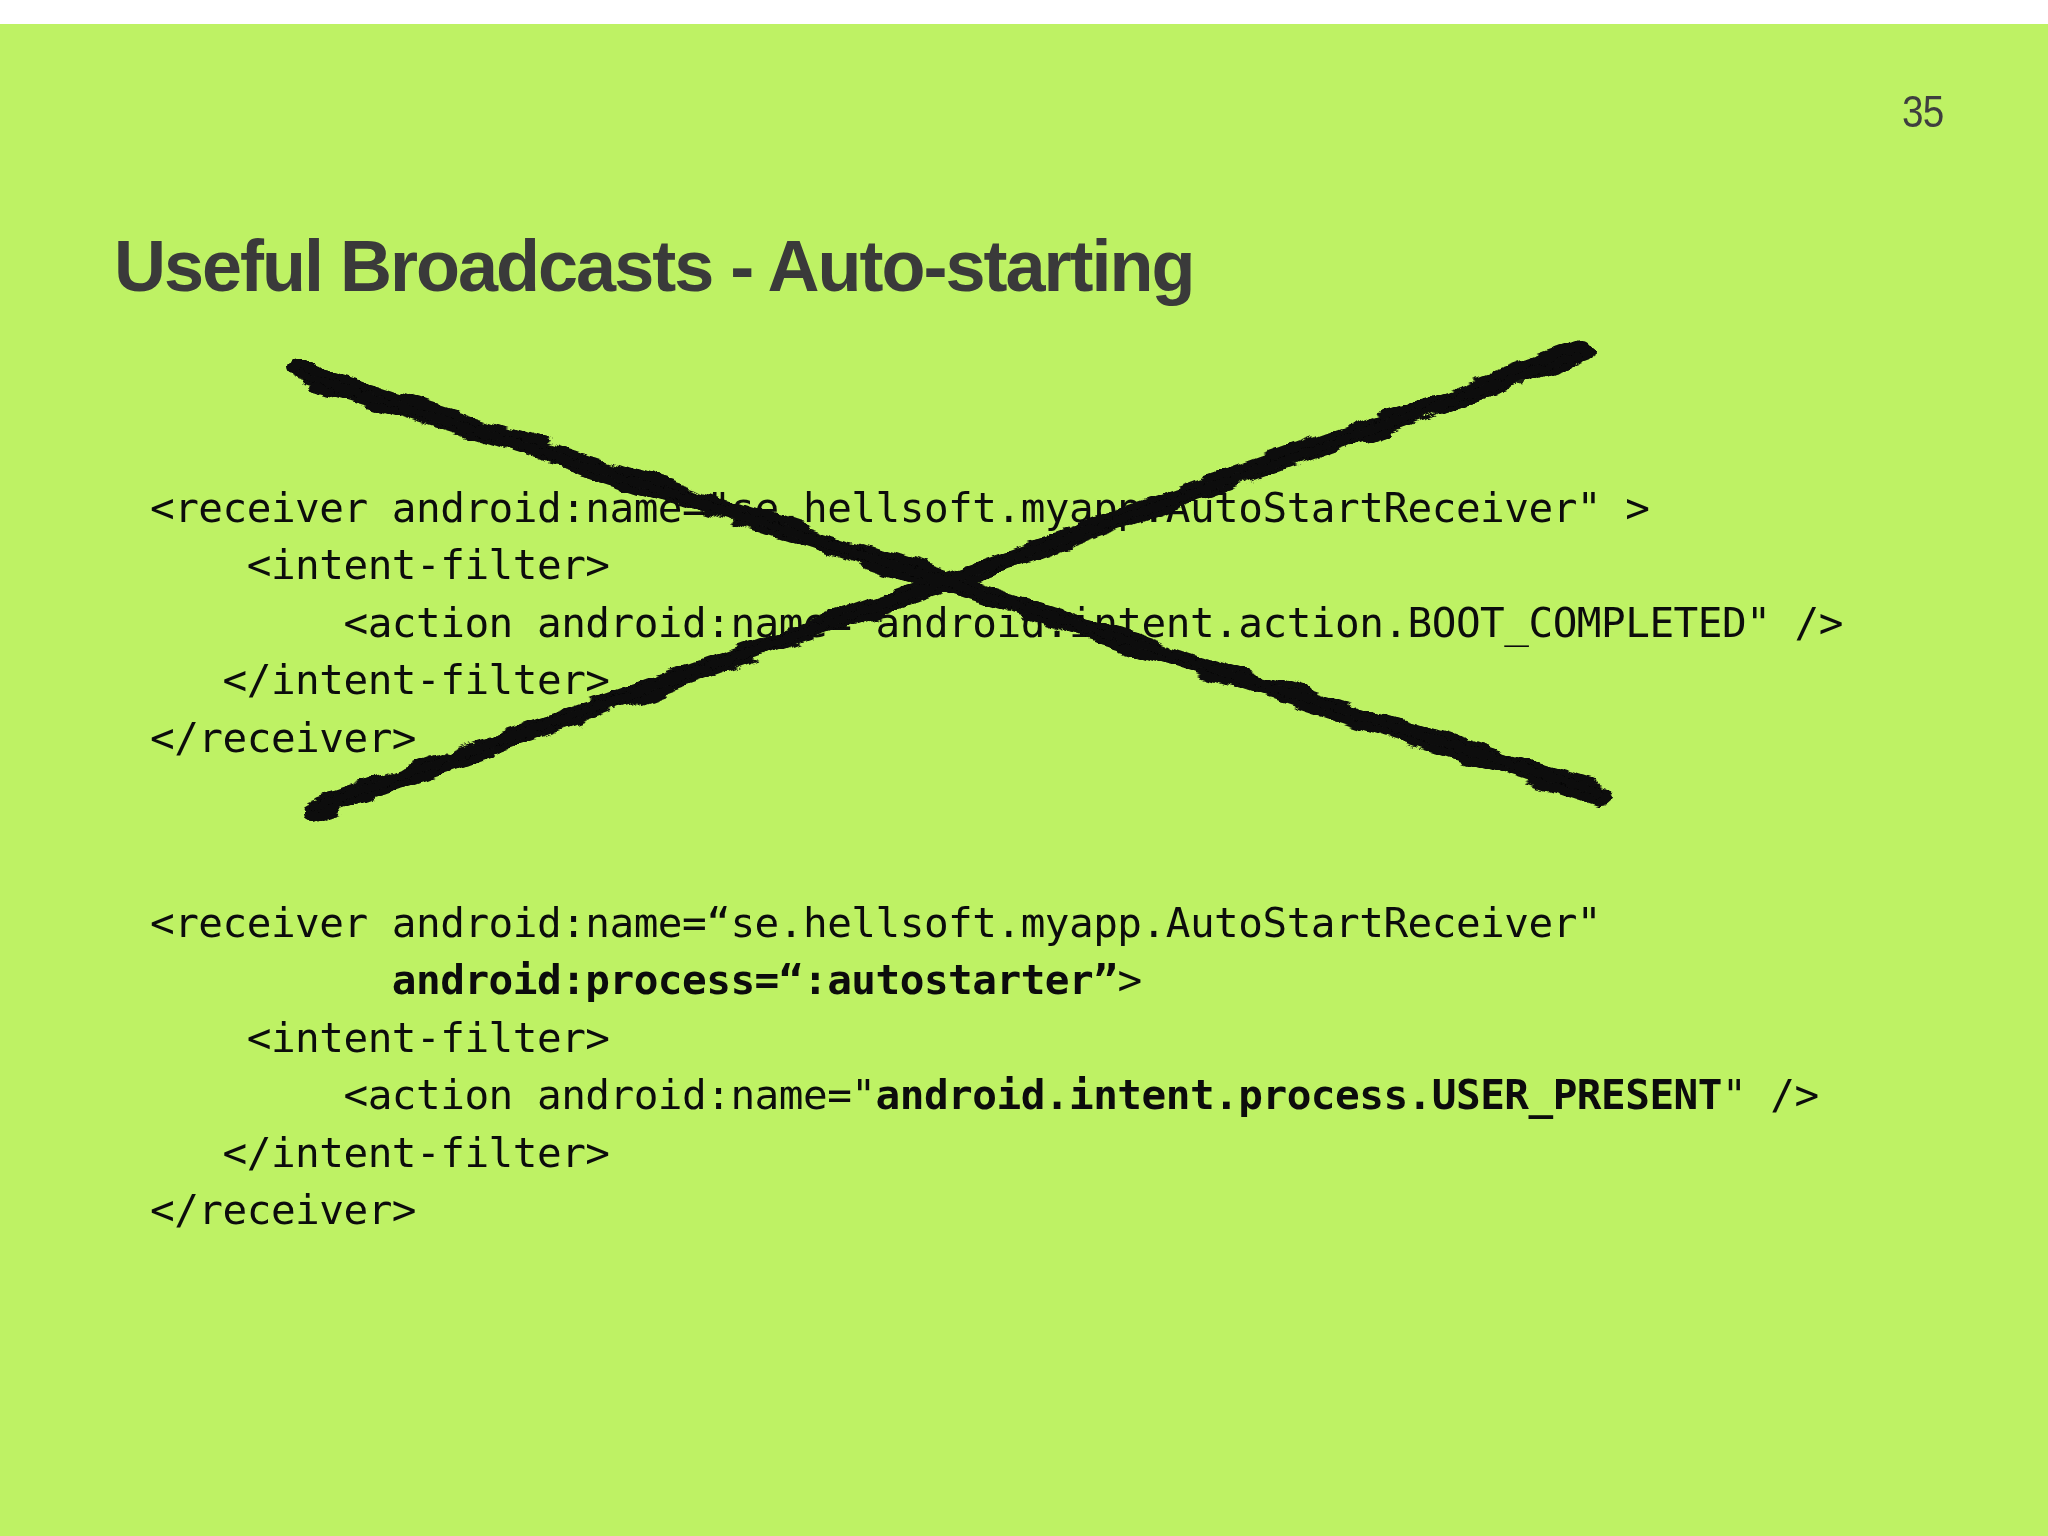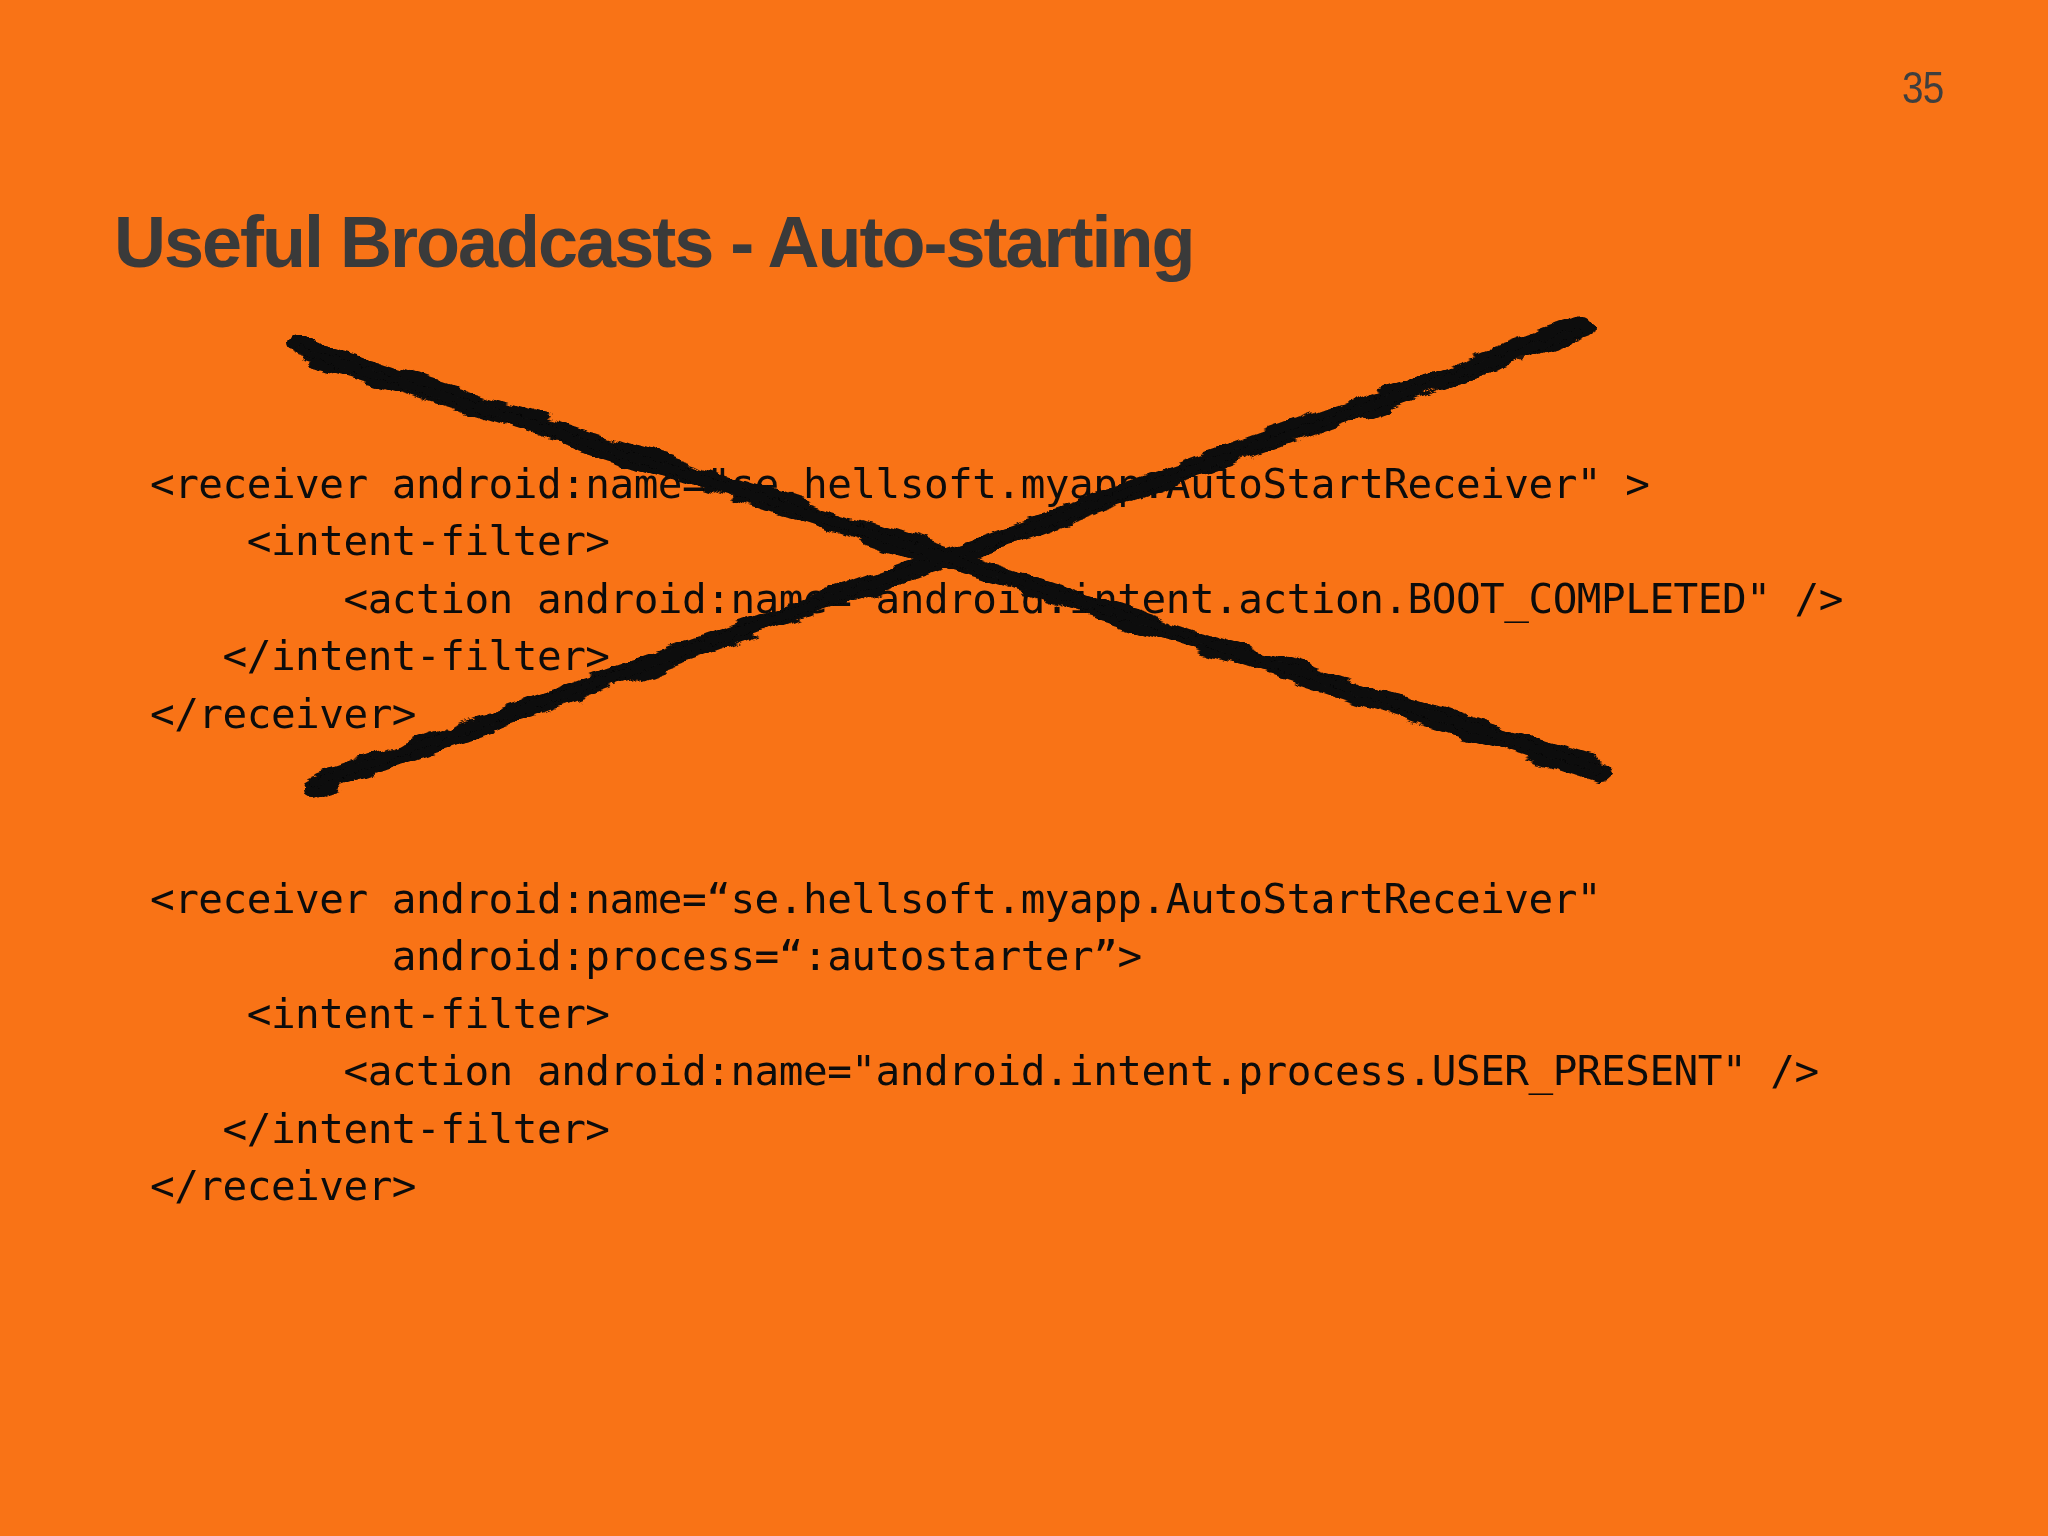--- a/index.html
+++ b/index.html
@@ -10,21 +10,22 @@
   body {
     width: 2048px;
     height: 1536px;
     position: relative;
     overflow: hidden;
     font-family: "Liberation Sans", sans-serif;
   }
   .slide {
     position: absolute;
     inset: 0;
-    background: #f97316;
+    background: #bef264;
+    margin-top: 24px;
   }
   .page-number {
     position: absolute;
     left: 1902px;
     top: 66px;
     font-size: 44px;
     line-height: 1.0;
     color: #3f3f3f;
     letter-spacing: -1px;
     transform: scaleX(0.88);
@@ -48,21 +49,21 @@
     font-family: "DejaVu Sans Mono", monospace;
     font-size: 41px;
     line-height: 57.4px;
     color: #0c0c0c;
     letter-spacing: -0.5px;
   }
   .code-line {
     white-space: pre;
   }
   .code-line .b {
-    font-weight: normal;
+    font-weight: bold;
   }
   #code-block-0 { top: 456px; }
   #code-block-1 { top: 871px; }
   .cross-svg {
     position: absolute;
     left: 0;
     top: 0;
     width: 2048px;
     height: 1536px;
     pointer-events: none;

